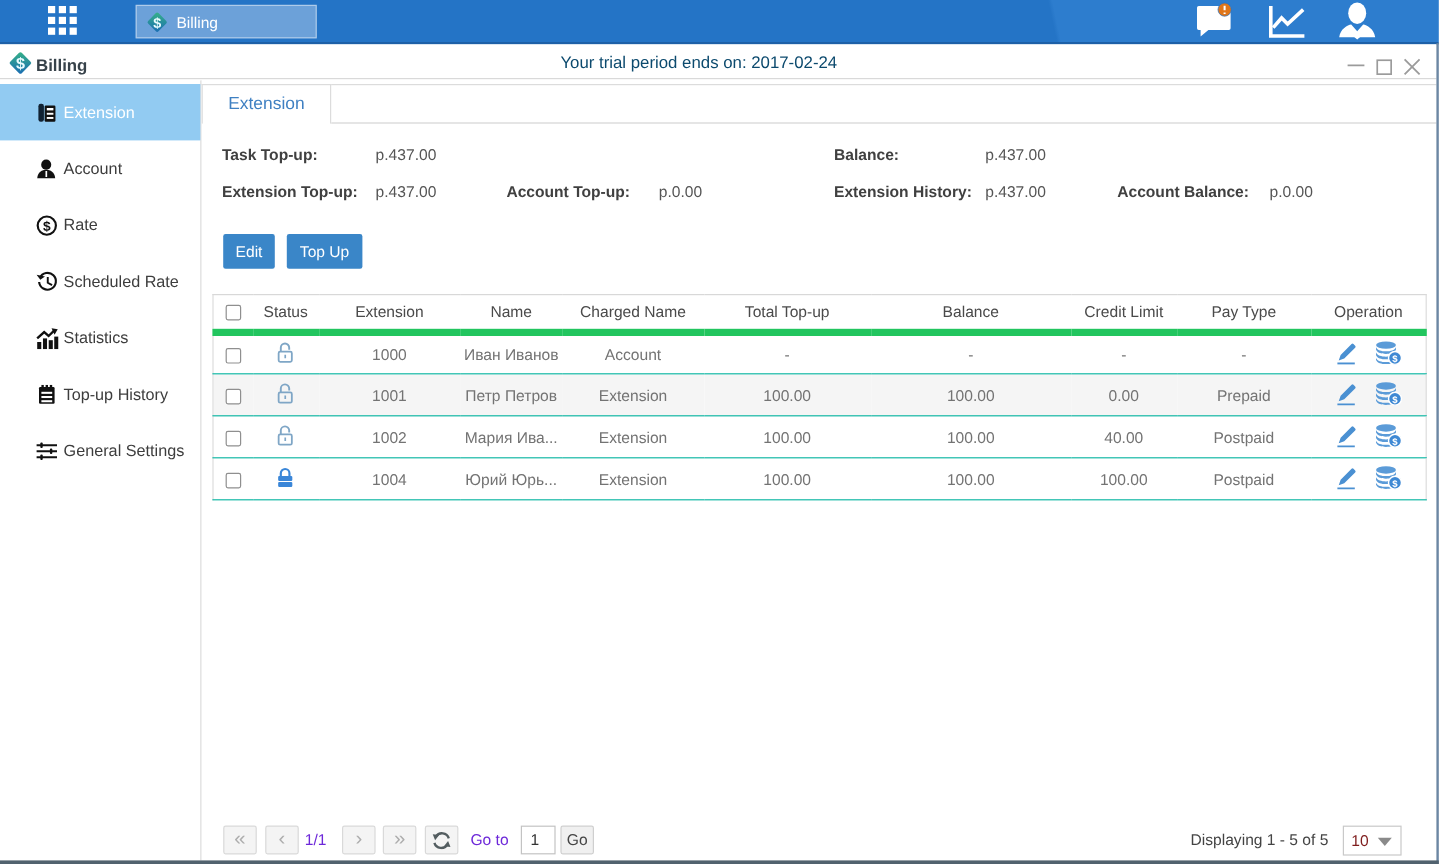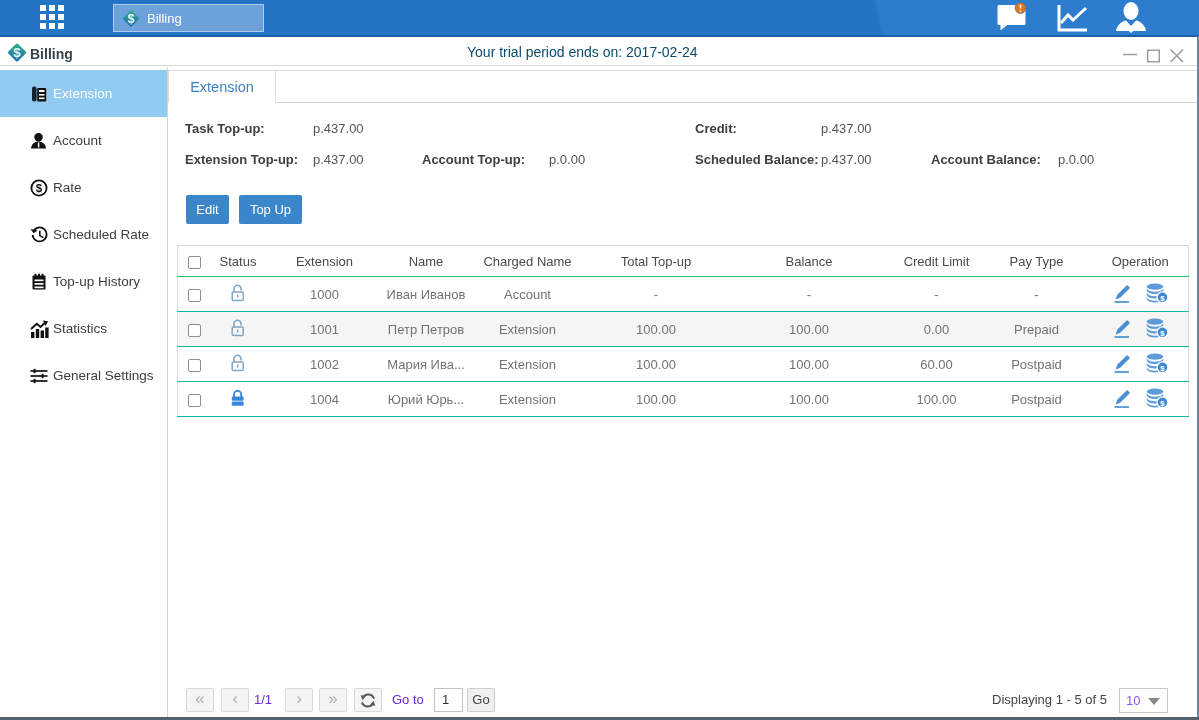--- a/index.html
+++ b/index.html
@@ -45,40 +45,40 @@
 
 .slabel { position:absolute; font-size:13px; font-weight:bold; color:#404040; }
 .svalue { position:absolute; font-size:13px; color:#555; }
 
 .btn { position:absolute; background:#3a86c8; color:#fff; font-size:13px; border-radius:2px;
   display:flex; align-items:center; justify-content:center; }
 
 
 #grid { position:absolute; left:9px; top:178px; width:1011px; }
 #grid table { border-collapse:collapse; width:1011px; table-layout:fixed; }
-#grid thead td { border-top:1px solid #d8d8d8; border-bottom:1px solid #22c55e; height:31px;
+#grid thead td { border-top:1px solid #d8d8d8; border-bottom:6px solid #22c55e; height:31px;
   font-size:13px; color:#4a4a4a; text-align:center; }
 #grid tbody td { height:35px; border-bottom:1px solid #14b8a6; font-size:13px; color:#737373; text-align:center; }
 #grid tbody tr.alt { background:#f5f5f5; }
 #grid .colL { border-left:1px solid #dcdcdc; }
 #grid .colR { border-right:1px solid #dcdcdc; }
 .cb { display:inline-block; width:13px; height:13px; border:1px solid #8f8f8f; border-radius:2px; background:#fff; vertical-align:middle; }
 
 
 #pager { position:absolute; left:0; top:621px; width:1029px; height:29px; }
 .pbtn { position:absolute; top:0; width:28px; height:24px; background:#f4f4f4; border:1px solid #d9d9d9;
   border-radius:2px; color:#adadad; font-size:17px; text-align:center; line-height:20px; }
 .ptext { position:absolute; top:4px; font-size:13px; color:#6d28d9; }
 #goinput { position:absolute; left:266px; top:0; width:29px; height:24px; border:1px solid #c3c3c3;
   font-size:13px; text-align:left; padding-left:7px; line-height:22px; color:#333; background:#fff; }
 #gobtn { position:absolute; left:299px; top:0; width:28px; height:24px; background:#f0f0f0; border:1px solid #cfcfcf;
   border-radius:2px; color:#444; font-size:13px; text-align:center; line-height:22px; }
 #disp { position:absolute; right:90px; top:4px; font-size:13px; color:#444; }
 #psize { position:absolute; right:29px; top:0; width:49px; height:25px; border:1px solid #c9c9c9; background:#fff; }
-#psize .n { position:absolute; left:6px; top:4px; font-size:13px; color:#8b5cf6; }
+#psize .n { position:absolute; left:6px; top:4px; font-size:13px; color:#7f1d1d; }
 
 
 #rightedge { position:absolute; left:1197px; top:36px; width:2px; height:684px; background:#6c87a3; }
 #bottomedge { position:absolute; left:0; top:717px; width:1199px; height:3px; background:#51626e; }
 </style>
 </head>
 <body>
 <svg width="0" height="0" style="position:absolute">
   <defs>
     <g id="lockopen">
@@ -208,41 +208,41 @@
     </div>
     <div class="sideitem">
       <svg width="19" height="18" viewBox="0 0 19 18">
         <path d="M3.2 5.5 A 7 7 0 1 1 2.6 9" fill="none" stroke="#111" stroke-width="1.8"></path>
         <path d="M0.5 3 L3.6 7.2 L7.5 4.4 z" fill="#111"></path>
         <path d="M9.8 4.8 V 9.6 L13.4 11.6" stroke="#111" stroke-width="1.6" fill="none"></path>
       </svg>
       <span class="lbl">Scheduled Rate</span>
     </div>
     <div class="sideitem">
+      <svg width="19" height="18" viewBox="0 0 19 18">
+        <rect x="1" y="12" width="3.4" height="6" fill="#111"></rect>
+        <rect x="5.8" y="9" width="3.4" height="9" fill="#111"></rect>
+        <rect x="10.6" y="10.5" width="3.4" height="7.5" fill="#111"></rect>
+        <rect x="15.2" y="7.5" width="3.4" height="10.5" fill="#111"></rect>
+        <path d="M1 9 L6.8 3.8 L10.5 7 L15.5 2.2" stroke="#111" stroke-width="2" fill="none"></path>
+        <path d="M12.8 1 L18 1 L16 6 z" fill="#111" transform="rotate(8 16 2)"></path>
+      </svg>
+      <span class="lbl">Statistics</span>
+    </div>
+    <div class="sideitem">
       <svg width="18" height="18" viewBox="0 0 18 18">
         <rect x="2.5" y="2.5" width="13" height="14" rx="1" fill="#111"></rect>
         <rect x="4.5" y="0.8" width="2" height="3.4" fill="#111"></rect>
           <rect x="8" y="0.8" width="2" height="3.4" fill="#111"></rect>
           <rect x="11.5" y="0.8" width="2" height="3.4" fill="#111"></rect>
         <rect x="4.5" y="6.5" width="9" height="1.7" fill="#fff"></rect>
         <rect x="4.5" y="10" width="9" height="1.7" fill="#fff"></rect>
         <rect x="4.5" y="13.5" width="9" height="1.7" fill="#fff"></rect>
       </svg>
       <span class="lbl">Top-up History</span>
-    </div>
-    <div class="sideitem">
-      <svg width="19" height="18" viewBox="0 0 19 18">
-        <rect x="1" y="12" width="3.4" height="6" fill="#111"></rect>
-        <rect x="5.8" y="9" width="3.4" height="9" fill="#111"></rect>
-        <rect x="10.6" y="10.5" width="3.4" height="7.5" fill="#111"></rect>
-        <rect x="15.2" y="7.5" width="3.4" height="10.5" fill="#111"></rect>
-        <path d="M1 9 L6.8 3.8 L10.5 7 L15.5 2.2" stroke="#111" stroke-width="2" fill="none"></path>
-        <path d="M12.8 1 L18 1 L16 6 z" fill="#111" transform="rotate(8 16 2)"></path>
-      </svg>
-      <span class="lbl">Statistics</span>
     </div>
     <div class="sideitem">
       <svg width="18" height="18" viewBox="0 0 18 18">
         <g stroke="#111" stroke-width="1.7">
           <path d="M0.5 4 h17"></path>
             <path d="M0.5 9 h17"></path>
             <path d="M0.5 14 h17"></path>
         </g>
         <g fill="#111">
           <rect x="3.6" y="1.7" width="2" height="4.6" rx="0.8"></rect>
@@ -255,28 +255,28 @@
   </div>
 
   <div id="content">
     <div id="tabstrip">
       <div class="rest"></div>
       <div id="tab1">Extension</div>
     </div>
 
     <span class="slabel" style="left:17px; top:54px;">Task Top-up:</span>
     <span class="svalue" style="left:145px; top:54px;">p.437.00</span>
-    <span class="slabel" style="left:527px; top:54px;">Credit:</span>
+    <span class="slabel" style="left:527px; top:54px;">Balance:</span>
     <span class="svalue" style="left:653px; top:54px;">p.437.00</span>
 
     <span class="slabel" style="left:17px; top:85px;">Extension Top-up:</span>
     <span class="svalue" style="left:145px; top:85px;">p.437.00</span>
     <span class="slabel" style="left:254px; top:85px;">Account Top-up:</span>
     <span class="svalue" style="left:381px; top:85px;">p.0.00</span>
-    <span class="slabel" style="left:527px; top:85px;">Scheduled Balance:</span>
+    <span class="slabel" style="left:527px; top:85px;">Extension History:</span>
     <span class="svalue" style="left:653px; top:85px;">p.437.00</span>
     <span class="slabel" style="left:763px; top:85px;">Account Balance:</span>
     <span class="svalue" style="left:890px; top:85px;">p.0.00</span>
 
     <div class="btn" style="left:18px; top:128px; width:43px; height:29px;">Edit</div>
     <div class="btn" style="left:71px; top:128px; width:63px; height:29px;">Top Up</div>
 
     <div id="grid">
       <table>
         <colgroup>
@@ -345,21 +345,21 @@
           <tr>
             <td class="colL"><span class="cb"></span></td>
             <td><svg width="16" height="19">
                   <use href="#lockopen"></use>
                 </svg></td>
             <td>1002</td>
               <td>Мария Ива...</td>
               <td>Extension</td>
               <td>100.00</td>
               <td>100.00</td>
-              <td>60.00</td>
+              <td>40.00</td>
               <td>Postpaid</td>
             <td class="colR"><svg width="24" height="20" style="margin-right:10px">
                   <use href="#pencil"></use>
                 </svg><svg width="24" height="20">
                   <use href="#coins"></use>
                 </svg></td>
           </tr>
           <tr>
             <td class="colL"><span class="cb"></span></td>
             <td><svg width="16" height="19">

